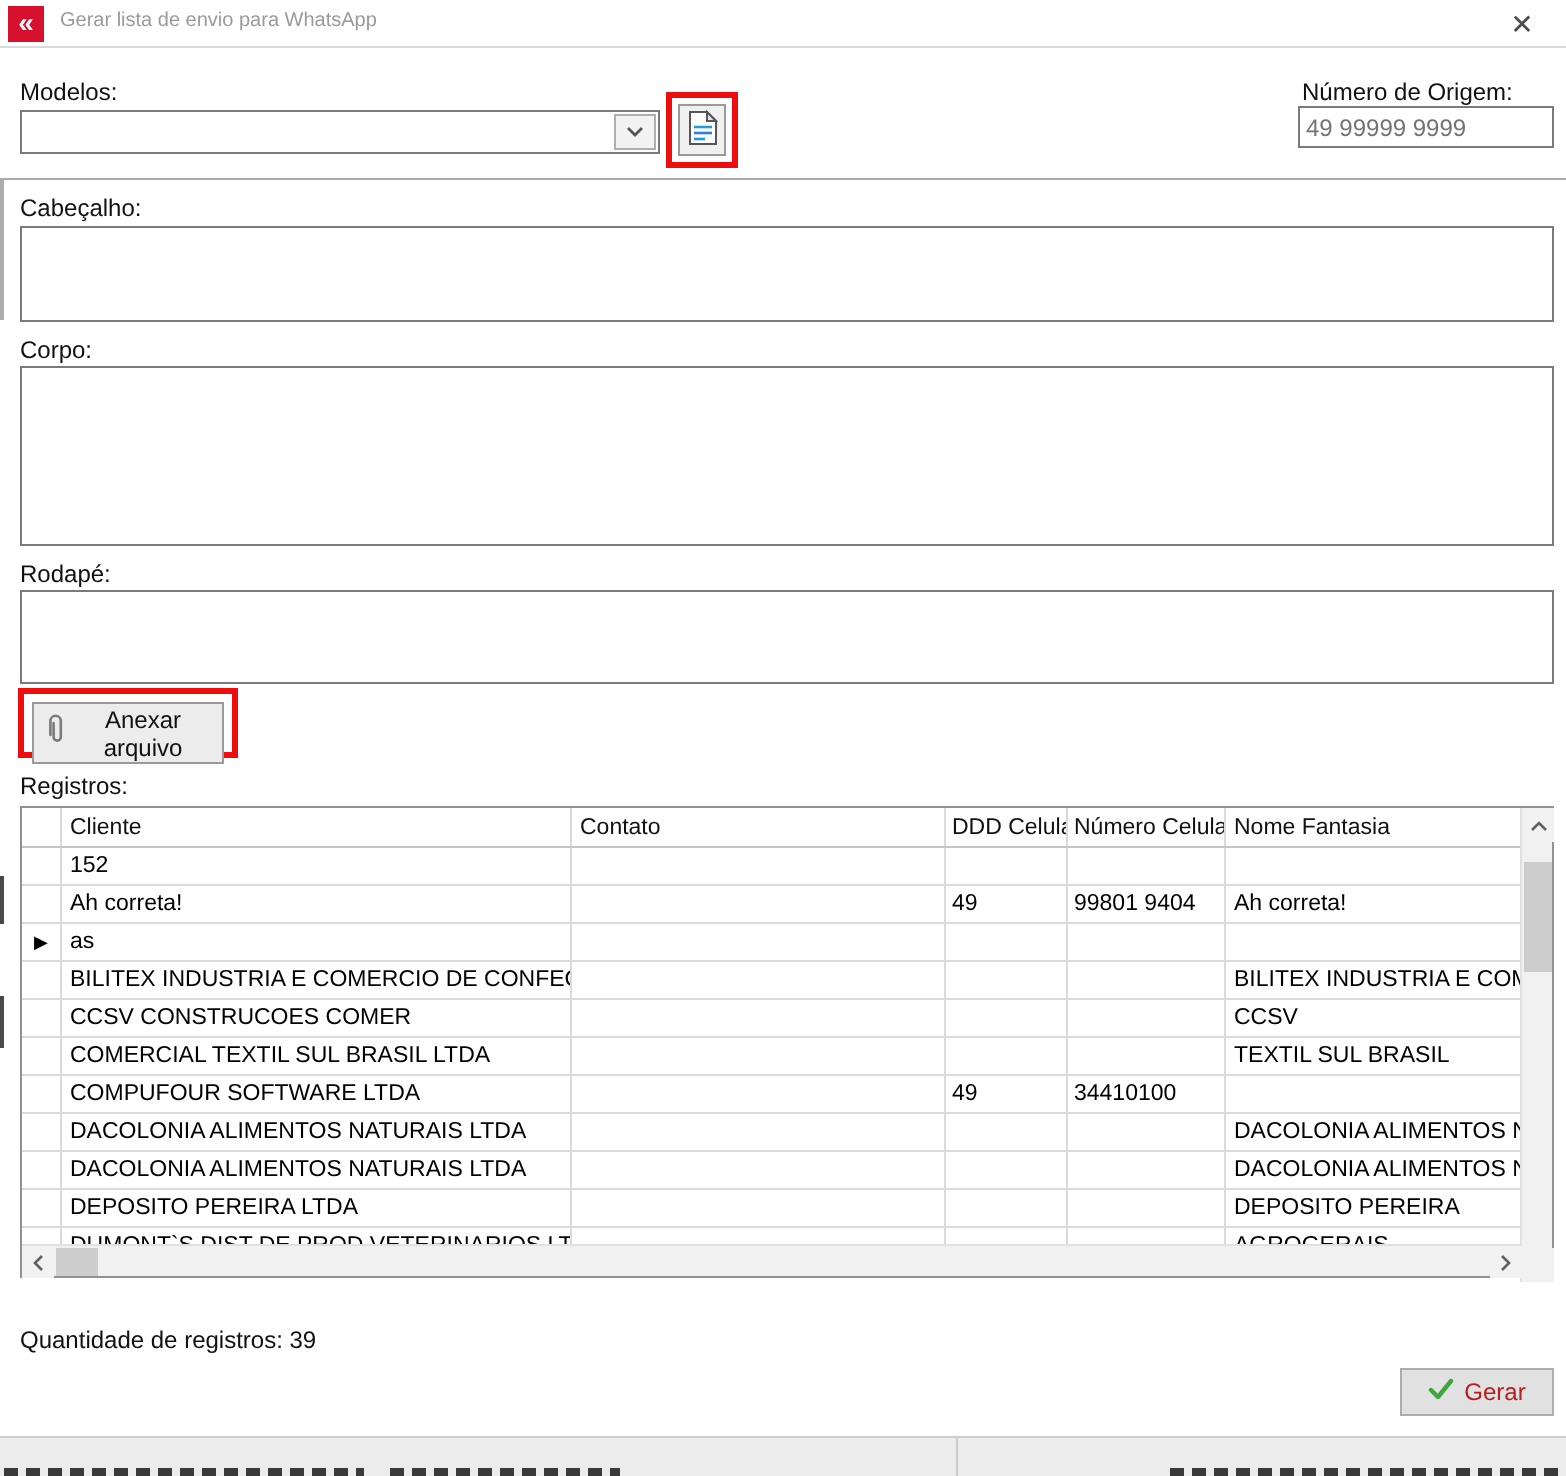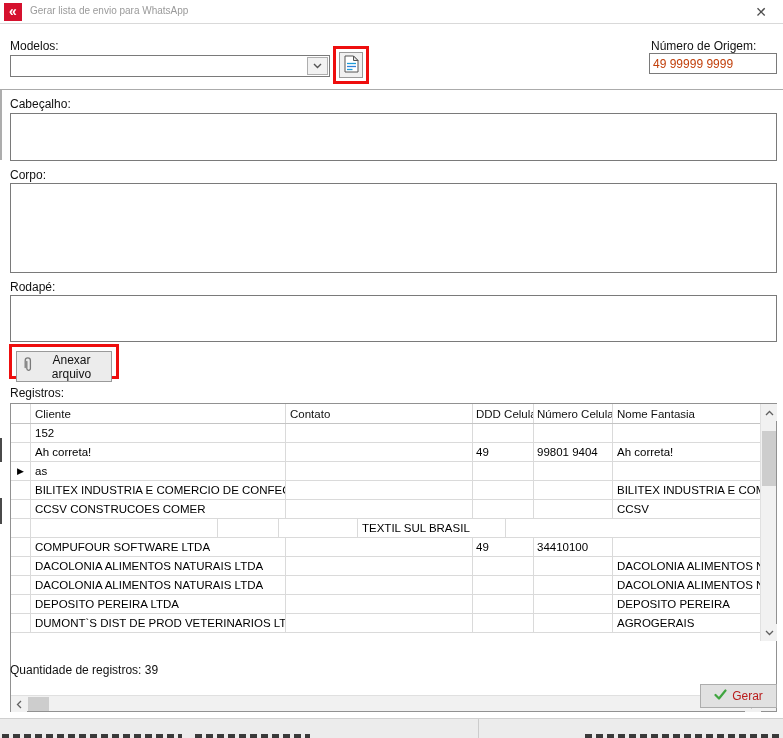--- a/index.html
+++ b/index.html
@@ -19,38 +19,38 @@
 
   
   .combobox { position:absolute; left:10px; top:55px; width:320px; height:22px; background:#fff; border:1px solid #7a7a7a; }
   .combo-arrow { position:absolute; right:1px; top:1px; width:21px; height:18px; background:#f2f2f2;
                  border:1px solid #aeaeae; display:flex; align-items:center; justify-content:center; }
   .annot { position:absolute; border:3px solid #ee0e0e; }
   .annot-doc { left:333px; top:46px; width:36px; height:38px; }
   .doc-btn { position:absolute; left:3px; top:3px; width:24px; height:26px; background:#f0f0f0;
              border:1px solid #999; display:flex; align-items:center; justify-content:center; }
   .num-input { position:absolute; left:649px; top:53px; width:128px; height:21px; border:1px solid #7a7a7a;
-               font-family:inherit; font-size:12px; padding:0 3px; color:#c2410c; }
+               font-family:inherit; font-size:12px; padding:0 3px; color:#737373; }
   .separator { position:absolute; left:0; top:89px; width:783px; height:1px; background:#ababab; }
 
   
   .ta { position:absolute; left:10px; width:767px; border:1px solid #7a7a7a; background:#fff; resize:none;
         font-family:inherit; font-size:12px; padding:2px 4px; }
   .ta-cab { top:113px; height:48px; }
   .ta-corpo { top:183px; height:90px; }
   .ta-rodape { top:295px; height:47px; }
 
   
   .annot-anexar { left:9px; top:344px; width:110px; height:35px; }
   .anexar-btn { position:absolute; left:4px; top:4px; width:96px; height:31px; background:#ececec;
                 border:1px solid #9a9a9a; display:flex; align-items:center; gap:5px; padding:0 6px;
                 font-size:12px; color:#111; font-family:inherit; }
 
   
-  .grid { position:absolute; left:10px; top:403px; width:767px; height:309px; border:1px solid #919191; background:#fff; }
+  .grid { position:absolute; left:10px; top:403px; width:767px; height:236px; border:1px solid #919191; background:#fff; }
   .gridrow { display:flex; height:19px; border-bottom:1px solid #dadada; background:#fff; }
   .gridrow.head { height:20px; border-bottom:1px solid #c4c4c4; }
   .cell { height:100%; border-right:1px solid #dadada; font-size:11.5px; line-height:19px;
           padding:0 4px; overflow:hidden; white-space:nowrap; color:#000; }
   .head .cell { line-height:20px; color:#111; }
   .c-sel { width:20px; padding:0 2px; font-size:9px; text-align:center; }
   .c-cliente { width:255px; }
   .c-contato { width:187px; }
   .c-ddd { width:61px; padding:0 3px; }
   .c-num { width:79px; padding:0 3px; }
@@ -185,20 +185,21 @@
         <div class="gridrow">
         <div class="cell c-sel"></div>
         <div class="cell c-cliente">CCSV CONSTRUCOES COMER</div>
         <div class="cell c-contato"></div>
         <div class="cell c-ddd"></div>
         <div class="cell c-num"></div>
         <div class="cell c-fant">CCSV</div>
       </div>
         <div class="gridrow">
         <div class="cell c-sel"></div>
+        <div class="cell c-cliente">COMERCIAL TEXTIL SUL BRASIL LTDA</div>
         <div class="cell c-contato"></div>
         <div class="cell c-ddd"></div>
         <div class="cell c-num"></div>
         <div class="cell c-fant">TEXTIL SUL BRASIL</div>
       </div>
         <div class="gridrow">
         <div class="cell c-sel"></div>
         <div class="cell c-cliente">COMPUFOUR SOFTWARE LTDA</div>
         <div class="cell c-contato"></div>
         <div class="cell c-ddd">49</div>

